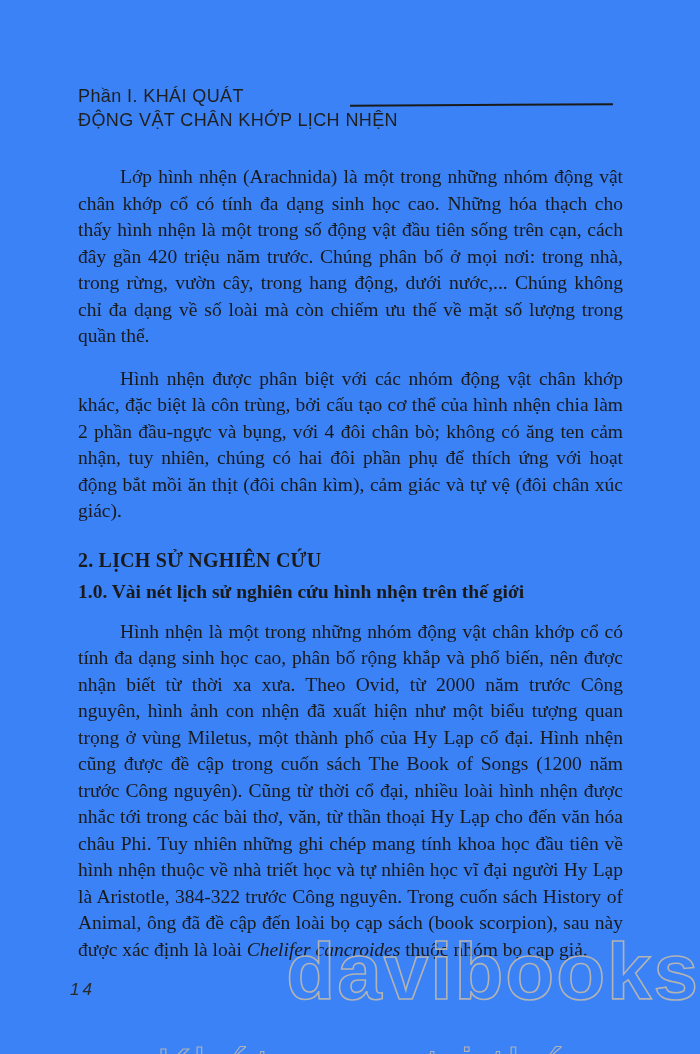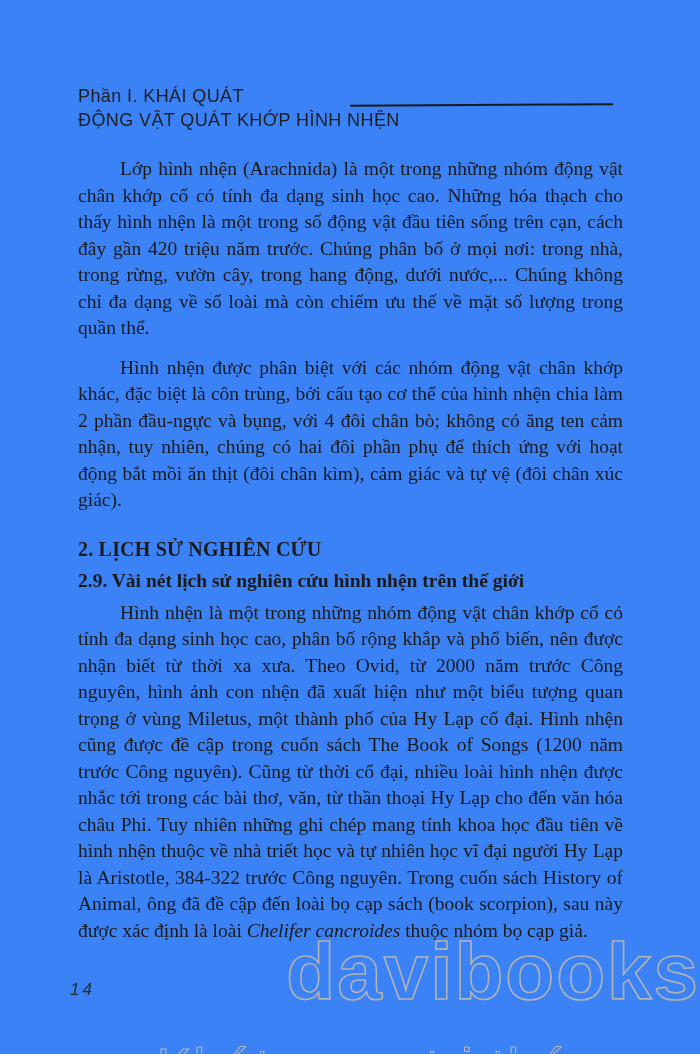--- a/index.html
+++ b/index.html
@@ -35,21 +35,21 @@
     left:272px;top:20px;
     width:263px;height:2px;
     background:var(--rule-color);
     transform:rotate(-0.3deg);
   }
   
   .text-column{
     position:absolute;left:78px;top:140px;width:545px;
   }
   .para{
-    margin:8px 0 13px 0;
+    margin:16px 0 13px 0;
     font-size:19.5px;
     line-height:26.5px;
     text-align:justify;
     text-indent:42px;
   }
   .intro-block{padding-top:8px;}
   .section-heading{
     margin:24px 0 9px 0;
     font-size:20px;
     font-weight:bold;
@@ -95,32 +95,32 @@
     font-style:italic;
   }
 </style>
 </head>
 <body>
 
 <div class="page">
 
   <div class="running-header">
     <div>Phần I. KHÁI QUÁT</div>
-    <div>ĐỘNG VẬT QUÁT KHỚP HÌNH NHỆN</div>
+    <div>ĐỘNG VẬT CHÂN KHỚP LỊCH NHỆN</div>
     <div class="header-rule"></div>
   </div>
 
   <div class="text-column">
     <div class="intro-block">
         <p class="para"><span>Lớp hình nhện (Arachnida) là một trong những nhóm động vật chân khớp cổ có tính đa dạng sinh học cao. Những hóa thạch cho thấy hình nhện là một trong số động vật đầu tiên sống trên cạn, cách đây gần 420 triệu năm trước. Chúng phân bố ở mọi nơi: trong nhà, trong rừng, vườn cây, trong hang động, dưới nước,... Chúng không chỉ đa dạng về số loài mà còn chiếm ưu thế về mặt số lượng trong quần thể.</span></p>
         <p class="para"><span>Hình nhện được phân biệt với các nhóm động vật chân khớp khác, đặc biệt là côn trùng, bởi cấu tạo cơ thể của hình nhện chia làm 2 phần đầu-ngực và bụng, với 4 đôi chân bò; không có ăng ten cảm nhận, tuy nhiên, chúng có hai đôi phần phụ để thích ứng với hoạt động bắt mồi ăn thịt (đôi chân kìm), cảm giác và tự vệ (đôi chân xúc giác).</span></p>
       </div>
 
     <h2 class="section-heading">2. LỊCH SỬ NGHIÊN CỨU</h2>
-    <h3 class="subsection-heading">2.9. Vài nét lịch sử nghiên cứu hình nhện trên thế giới</h3>
+    <h3 class="subsection-heading">1.0. Vài nét lịch sử nghiên cứu hình nhện trên thế giới</h3>
 
     <div>
         <p class="para"><span>Hình nhện là một trong những nhóm động vật chân khớp cổ có tính đa dạng sinh học cao, phân bố rộng khắp và phổ biến, nên được nhận biết từ thời xa xưa. Theo Ovid, từ 2000 năm trước Công nguyên, hình ảnh con nhện đã xuất hiện như một biểu tượng quan trọng ở vùng Miletus, một thành phố của Hy Lạp cổ đại. Hình nhện cũng được đề cập trong cuốn sách The Book of Songs (1200 năm trước Công nguyên). Cũng từ thời cổ đại, nhiều loài hình nhện được nhắc tới trong các bài thơ, văn, từ thần thoại Hy Lạp cho đến văn hóa châu Phi. Tuy nhiên những ghi chép mang tính khoa học đầu tiên về hình nhện thuộc về nhà triết học và tự nhiên học vĩ đại người Hy Lạp là Aristotle, 384-322 trước Công nguyên. Trong cuốn sách History of Animal, ông đã đề cập đến loài bọ cạp sách (book scorpion), sau này được xác định là loài </span><span style="font-style: italic;">Chelifer cancroides</span><span> thuộc nhóm bọ cạp giả.</span></p>
       </div>
   </div>
 
   <div class="watermark-brand">davibooks</div>
   <div class="watermark-tagline">Khát vọng tri thức</div>
 
   <div class="page-number">14</div>

